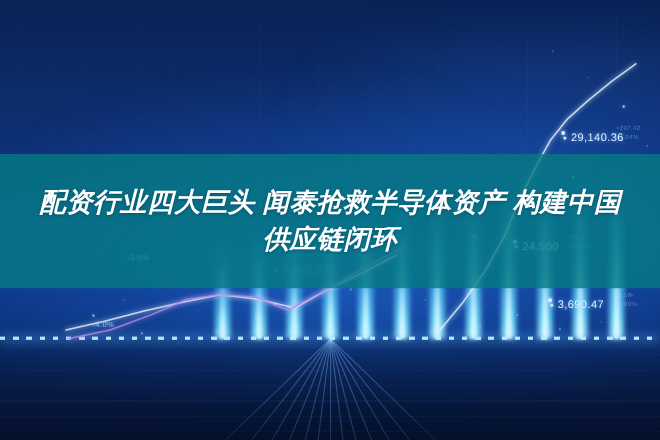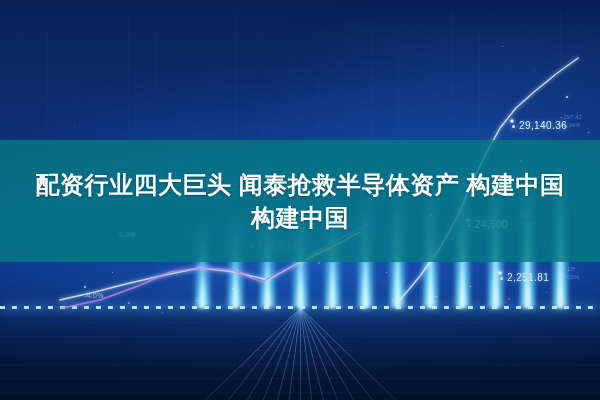--- a/index.html
+++ b/index.html
@@ -113,21 +113,21 @@
     box-shadow:0 0 4px rgba(200,235,255,.9);
   }
   
   .tick{
     position:absolute;width:1px;background:rgba(150,200,255,.16);
   }
   
   .band{
     position:absolute;left:0;right:0;top:140px;height:122px;
     background:rgba(5,122,130,.80);
-    display:flex;align-items:center;justify-content:flex-start;
+    display:flex;align-items:center;justify-content:flex-start;font-style:italic;
   }
   .band-inner{
     width:100%;text-align:center;padding:0 14px;box-sizing:border-box;
   }
   .headline{
     color:#ffffff;font-weight:bold;font-size:24px;line-height:1.38;
     letter-spacing:.5px;margin:0;
     text-shadow:0 1px 3px rgba(0,30,40,.35);
   }
 </style>
@@ -266,21 +266,21 @@
       <div class="spark" style="left: 502px; top: 46px; width: 1.3px; height: 1.3px; opacity: 0.47;"></div>
       <div class="spark" style="left: 112px; top: 272px; width: 1.3px; height: 1.3px; opacity: 0.59;"></div>
       <div class="spark" style="left: 84px; top: 286px; width: 2.2px; height: 2.2px; opacity: 0.71;"></div>
       <div class="spark" style="left: 250px; top: 276px; width: 1.3px; height: 1.3px; opacity: 0.83;"></div>
     </div>
 
   <div id="annotations">
       <div class="num-label" style="left: 512px; top: 120px;"><span class="dot"></span><span>29,140.36</span></div>
       <div class="num-label" style="left: 468px; top: 219px; opacity: 0.85;"><span class="dot"></span><span>24,500</span></div>
       <div class="num-label" style="left: 250px; top: 240px; opacity: 0.3;"><span class="dot"></span><span>7,465.67</span></div>
-      <div class="num-label" style="left: 500px; top: 272px;"><span class="dot"></span><span>2,251.81</span></div>
+      <div class="num-label" style="left: 500px; top: 272px;"><span class="dot"></span><span>3,690.47</span></div>
     </div>
   <div id="pcts">
       <div class="pct-label" style="left: 116px; top: 231px;">-3.0%</div>
       <div class="pct-label" style="left: 84px; top: 292px;">-4.0%</div>
     </div>
   <div id="subs">
       <div class="sub-label" style="left: 560px; top: 114px;">
         <div>+297.42</div>
         <div>+1.04%</div>
       </div>
@@ -290,17 +290,17 @@
       </div>
       <div class="sub-label" style="left: 560px; top: 266px;">
         <div>-3.18</div>
         <div>-0.09%</div>
       </div>
     </div>
 
   <div class="band">
     <div class="band-inner">
       <div class="headline">配资行业四大巨头 闻泰抢救半导体资产 构建中国</div>
-      <div class="headline">构建中国</div>
+      <div class="headline">供应链闭环</div>
     </div>
   </div>
 
 </div>
 
 </body></html>

